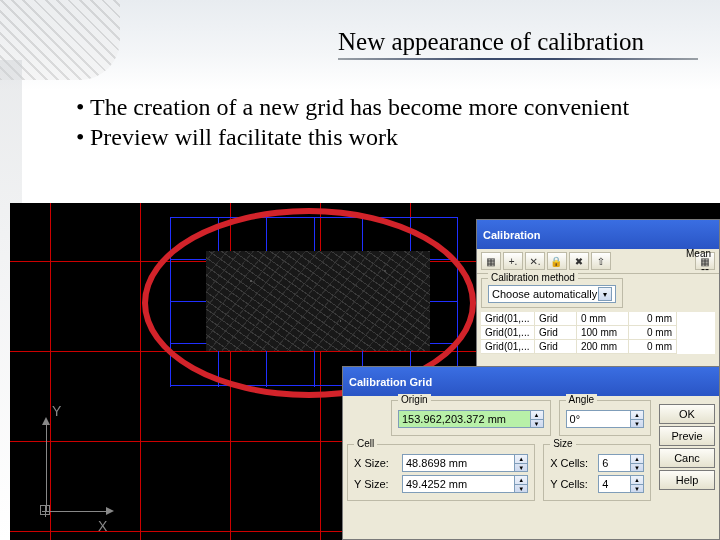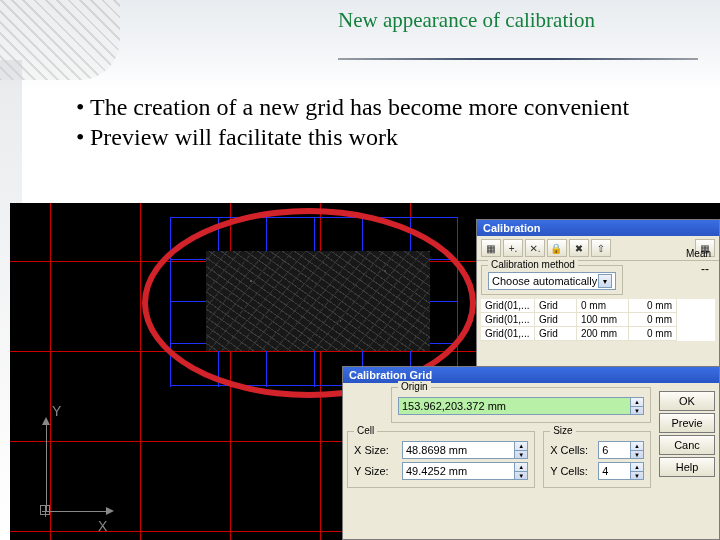--- a/index.html
+++ b/index.html
@@ -3,21 +3,21 @@
 <meta charset="utf-8">
 <style>
   * { box-sizing: border-box; margin: 0; padding: 0; }
   html, body { width: 720px; height: 540px; font-family: "Times New Roman", serif; background: #fff; overflow: hidden; }
   .slide { width: 720px; height: 540px; position: relative; background: #fff; }
   .bg-top { position: absolute; top: 0; left: 0; width: 720px; height: 90px; background: linear-gradient(180deg, #e8ecf0 0%, #f4f6f8 60%, #fff 100%); }
   .bg-top::before { content: ""; position: absolute; left: 0; top: 0; width: 120px; height: 80px; background:
      repeating-linear-gradient(45deg, #bbb 0 2px, #eee 2px 8px);
      border-radius: 0 0 40px 0; opacity: .5; }
   .bg-side { position: absolute; top: 60px; left: 0; width: 22px; height: 480px; background: linear-gradient(180deg, #c8ccd0, #fff); opacity: .4; }
-  .title { position: absolute; top: 8px; left: 338px; font-size: 21px; color: #15803d; }
+  .title { position: absolute; top: 28px; left: 338px; font-size: 25px; color: #000000; }
   .title-underline { position: absolute; top: 58px; left: 338px; width: 360px; height: 2px; background: linear-gradient(90deg, #9aa0a6, #3b4a6b 40%, #3b4a6b 60%, #9aa0a6); }
   .bullets { position: absolute; top: 92px; left: 76px; width: 600px; font-size: 24px; line-height: 1.25; }
   .bullets .row { display: flex; }
   .bullets .dot { width: 14px; flex: 0 0 14px; }
   .figure { position: absolute; top: 203px; left: 10px; width: 710px; height: 337px; background: #000; overflow: hidden; }
   .red-grid { position: absolute; top: 0; left: 0; width: 470px; height: 337px; }
   .red-grid .vline { position: absolute; top: 0; bottom: 0; width: 1px; background: #c00; }
   .red-grid .hline { position: absolute; left: 0; width: 470px; height: 1px; background: #c00; }
   .blue-box { position: absolute; top: 14px; left: 160px; width: 288px; height: 170px; }
   .blue-box .bv { position: absolute; top: 0; bottom: 0; width: 1px; background: #2030ff; }
@@ -36,21 +36,21 @@
   .axis-y::after { content: ""; position: absolute; left: -6px; top: 18px; width: 1px; height: 90px; background: #888; }
   .axis-y .arrow { position: absolute; left: -10px; top: 14px; width: 0; height: 0; border-left: 4px solid transparent; border-right: 4px solid transparent; border-bottom: 8px solid #888; }
   .axis-x { position: absolute; left: 32px; top: 316px; color: #888; font-family: Arial, sans-serif; font-size: 14px; }
   .axis-x::before { content: ""; position: absolute; left: 0; top: -8px; width: 70px; height: 1px; background: #888; }
   .axis-x .arrow { position: absolute; left: 64px; top: -12px; width: 0; height: 0; border-top: 4px solid transparent; border-bottom: 4px solid transparent; border-left: 8px solid #888; }
   .axis-x .gly { position: absolute; left: -2px; top: -14px; width: 10px; height: 10px; border: 1px solid #888; }
   .axis-x .gly::after { content: ""; position: absolute; left: 4px; top: -1px; width: 1px; height: 12px; background: #888; }
   .axis-x .xlbl { position: absolute; left: 56px; top: -1px; }
 
   .win { position: absolute; background: #ece9d8; border: 1px solid #7a7a7a; font-family: Tahoma, Arial, sans-serif; font-size: 11px; color: #000; box-shadow: 1px 1px 0 #555; }
-  .win .titlebar { height: 16px; background: linear-gradient(#3a6ee2, #2a55c5); color: #fff; padding: 2px 6px; font-weight: bold; font-size: 11px; display: flex; align-items: center; }
+  .win .titlebar { height: 29px; background: linear-gradient(#3a6ee2, #2a55c5); color: #fff; padding: 2px 6px; font-weight: bold; font-size: 11px; display: flex; align-items: center; }
   .toolbar { display: flex; gap: 2px; padding: 3px 4px; border-bottom: 1px solid #bdbaa7; }
   .tbtn { width: 20px; height: 18px; border: 1px solid #bdbaa7; background: linear-gradient(#fff,#e5e2cf); display: flex; align-items: center; justify-content: center; font-size: 10px; color: #333; }
   .fieldset { border: 1px solid #bdbaa7; margin: 4px; padding: 6px 6px 4px 6px; position: relative; }
   .fieldset .legend { position: absolute; top: -7px; left: 6px; background: #ece9d8; padding: 0 3px; font-size: 10px; }
   .selectbox, .txt { border: 1px solid #7f9db9; background: #fff; height: 18px; font-size: 11px; padding: 1px 3px; display: flex; align-items: center; }
   .selectbox { justify-content: space-between; }
   .selectbox .dd { width: 14px; height: 14px; background: linear-gradient(#eef3fb,#cdd9ef); border: 1px solid #7f9db9; display: flex; align-items: center; justify-content: center; font-size: 8px; }
   .table-hdr { display: flex; background: #ece9d8; }
   .table-hdr .th { border: 1px solid #bdbaa7; background: linear-gradient(#fdfcf7,#e5e2cf); padding: 2px 4px; font-size: 10px; }
   .trow { display: flex; background: #fff; }
@@ -173,20 +173,30 @@
             <div class="fieldset" style="flex:1.3;">
               <span class="legend">Origin</span>
               <div class="row">
                 <div class="txt green" style="flex:1;">153.962,203.372 mm</div>
                 <div class="spin">
                     <div>▲</div>
                     <div>▼</div>
                   </div>
               </div>
             </div>
+            <div class="fieldset" style="flex:.7;">
+              <span class="legend">Angle</span>
+              <div class="row">
+                <div class="txt" style="flex:1;">0°</div>
+                <div class="spin">
+                    <div>▲</div>
+                    <div>▼</div>
+                  </div>
+              </div>
+            </div>
           </div>
           <div style="display:flex;">
             <div class="fieldset" style="flex:1.3;">
               <span class="legend">Cell</span>
               <div class="row">
                 <span class="lbl">X Size:</span>
                 <div class="txt" style="flex:1;">48.8698 mm</div>
                 <div class="spin">
                     <div>▲</div>
                     <div>▼</div>

